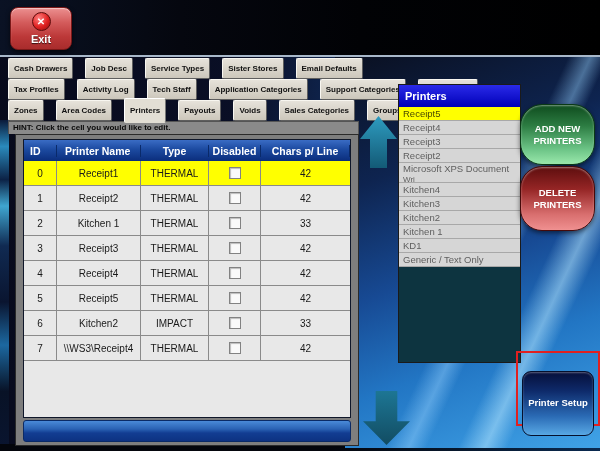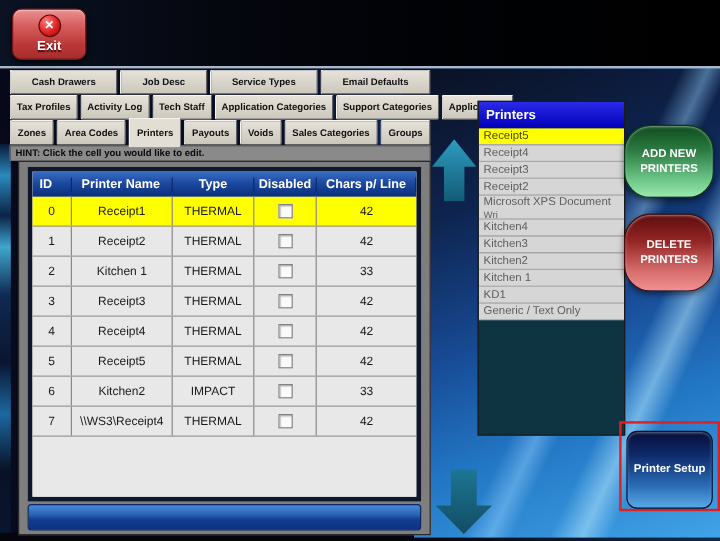--- a/index.html
+++ b/index.html
@@ -25,34 +25,34 @@
     border:1px solid #7a1818;box-shadow:0 2px 4px rgba(0,0,0,.6),inset 0 1px 1px rgba(255,255,255,.5);
     display:flex;flex-direction:column;align-items:center;justify-content:center;cursor:pointer;}
   .exit-icon{width:17px;height:17px;border-radius:50%;
     background:radial-gradient(circle at 35% 30%,#ff8080 0%,#e02020 55%,#8c0e0e 100%);
     border:1px solid #5e0a0a;color:#fff;font-weight:bold;font-size:10px;line-height:17px;text-align:center;}
   .exit-label{color:#fff;font-weight:bold;font-size:11px;margin-top:2px;text-shadow:0 1px 1px rgba(0,0,0,.7);}
 
   
   .left-panel{position:absolute;left:8px;top:58px;width:351px;}
   .tab-row{display:flex;height:21px;}
-  .tab{flex:1 1 auto;box-sizing:border-box;height:21px;margin-right:2px;padding:0 5px;
+  .tab{flex:1 1 auto;box-sizing:border-box;height:21px;margin-right:12px;padding:0 5px;
     background:linear-gradient(to bottom,#e6e2da,#ccc7bb);
     border:1px solid;border-color:#f8f6f0 #5e5e5e #5e5e5e #f8f6f0;border-radius:2px;
     font-size:8px;font-weight:bold;color:#111;white-space:nowrap;
     display:flex;align-items:center;justify-content:center;cursor:pointer;}
   .tab:last-child{margin-right:0;}
   .tab.active{background:#e2ded4;position:relative;top:-2px;height:25px;z-index:3;
     border-color:#fff #777 #e2ded4 #fff;}
   .hint-bar{height:12px;background:#8a8a8a;border:1px solid #555;border-bottom:none;
     font-size:8px;font-weight:bold;color:#0a0a0a;line-height:12px;padding-left:4px;}
   .table-frame{margin-left:7px;width:344px;height:312px;box-sizing:border-box;
     background:#7e7e7e;border:1px solid #2a2a2a;padding:4px 7px 3px 7px;
     display:flex;flex-direction:column;}
-  .grid{background:#e8e8e8;border:4px solid #0f172a;flex:1;display:flex;flex-direction:column;overflow:hidden;}
+  .grid{background:#e8e8e8;border:1px solid #0f172a;flex:1;display:flex;flex-direction:column;overflow:hidden;}
   .grid-header{display:flex;height:21px;background:linear-gradient(to bottom,#3a6cc4 0%,#1c4aa0 45%,#0b2d7c 100%);
     color:#fff;font-size:10.5px;font-weight:bold;align-items:center;}
   .grid-row{display:flex;height:24px;border-bottom:1px solid #8a8a8a;align-items:stretch;
     font-size:10px;color:#1a1a1a;background:#e8e8e8;cursor:pointer;}
   .grid-row.selected{background:#ffff00;}
   .cell{box-sizing:border-box;display:flex;align-items:center;justify-content:center;border-right:1px solid #8a8a8a;overflow:hidden;}
   .grid-header .cell{border-right:1px solid #0a2a6a;}
   .c-id{width:33px;}.c-name{width:84px;}.c-type{width:68px;}.c-dis{width:52px;}.c-chars{flex:1;border-right:none;}
   .grid-header .c-id{justify-content:flex-start;padding-left:6px;}
   .grid-header .c-name{justify-content:flex-start;padding-left:8px;}
@@ -81,27 +81,27 @@
   .list-item .sub{display:block;font-size:8px;height:8px;overflow:hidden;}
   .list-filler{flex:1;background:#0d3440;}
 
   
   .btn-right{position:absolute;width:73px;border-radius:22px;color:#fff;font-weight:bold;font-size:9.5px;
     text-align:center;display:flex;align-items:center;justify-content:center;cursor:pointer;
     box-shadow:0 2px 5px rgba(0,0,0,.55),inset 0 1px 2px rgba(255,255,255,.45);line-height:1.25;}
   .add-btn{left:520px;top:104px;height:59px;
     background:linear-gradient(to bottom,#0f4c1e 0%,#2c7c42 35%,#6cc486 75%,#9ae8ac 100%);
     border:1px solid #0a3a16;}
-  .delete-btn{left:520px;top:178px;height:63px;
+  .delete-btn{left:520px;top:166px;height:63px;
     background:linear-gradient(to bottom,#5e0e0e 0%,#96262 6 35%,#d86e6e 75%,#f09090 100%);
     background:linear-gradient(to bottom,#5e0e0e 0%,#952525 35%,#d86e6e 75%,#f09090 100%);
     border:1px solid #460a0a;}
   .setup-outline{position:absolute;left:516px;top:351px;width:84px;height:75px;
     border:2px solid #e02020;box-sizing:border-box;}
-  .setup-btn{position:absolute;left:4px;top:6px;width:70px;height:63px;border-radius:9px;
+  .setup-btn{position:absolute;left:4px;top:18px;width:70px;height:63px;border-radius:9px;
     background:linear-gradient(to bottom,#060f3a 0%,#0e2a6a 30%,#2a6ab4 70%,#58a8e4 100%);
     border:1px solid #04102e;color:#fff;font-weight:bold;font-size:9.5px;text-align:left;
     display:flex;align-items:center;justify-content:center;cursor:pointer;line-height:1.3;
     box-shadow:inset 0 1px 2px rgba(255,255,255,.35);}
 </style>
 </head>
 <body>
 
 <div id="screen">
   <div class="bg-top"></div>
@@ -115,20 +115,21 @@
     <div class="exit-icon">✕</div>
     <div class="exit-label">Exit</div>
   </div>
 
   <div class="left-panel">
     <div id="tab-rows">
         <div class="tab-row">
           <div class="tab">Cash Drawers</div>
           <div class="tab">Job Desc</div>
           <div class="tab">Service Types</div>
+          <div class="tab">Sister Stores</div>
           <div class="tab">Email Defaults</div>
         </div>
         <div class="tab-row">
           <div class="tab">Tax Profiles</div>
           <div class="tab">Activity Log</div>
           <div class="tab">Tech Staff</div>
           <div class="tab">Application Categories</div>
           <div class="tab">Support Categories</div>
           <div class="tab">Applications</div>
         </div>

